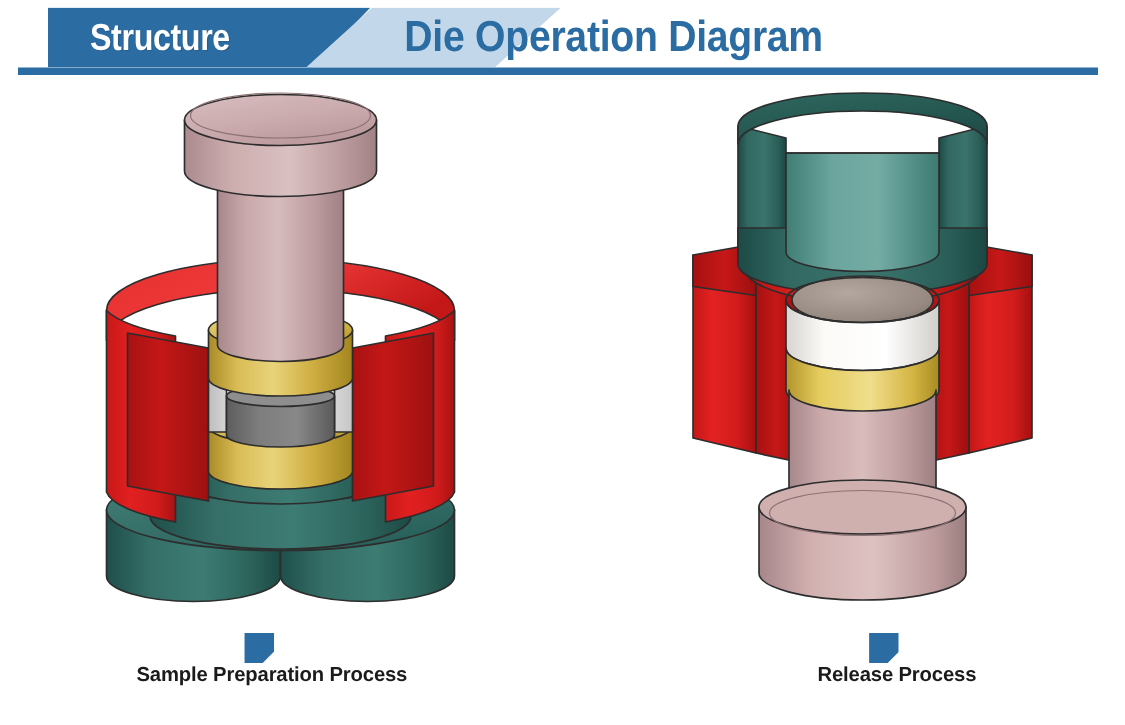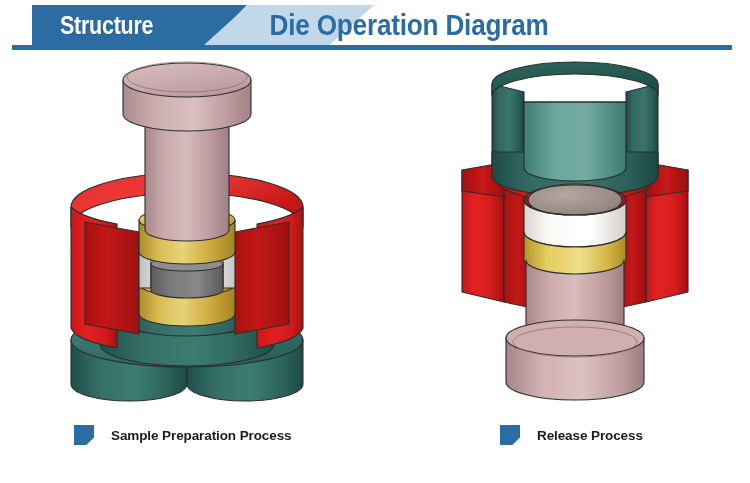--- a/index.html
+++ b/index.html
@@ -102,23 +102,24 @@
     left: 0; top: 422px;
     width: 750px;
     height: 40px;
   }
   .caption {
     position: absolute;
     top: 0;
     display: flex;
     align-items: center;
     height: 26px;
+    flex-direction: column;
   }
   #caption-left  { left: 74px; }
-  #caption-right { left: 500px; }
+  #caption-right { left: 528px; }
   .caption-marker {
     width: 20px;
     height: 20px;
     background: #2b6ca3;
     clip-path: polygon(0 0, 100% 0, 100% 62%, 62% 100%, 0 100%);
     flex: 0 0 auto;
   }
   .caption-label {
     margin-left: 17px;
     font-size: 13.5px;

